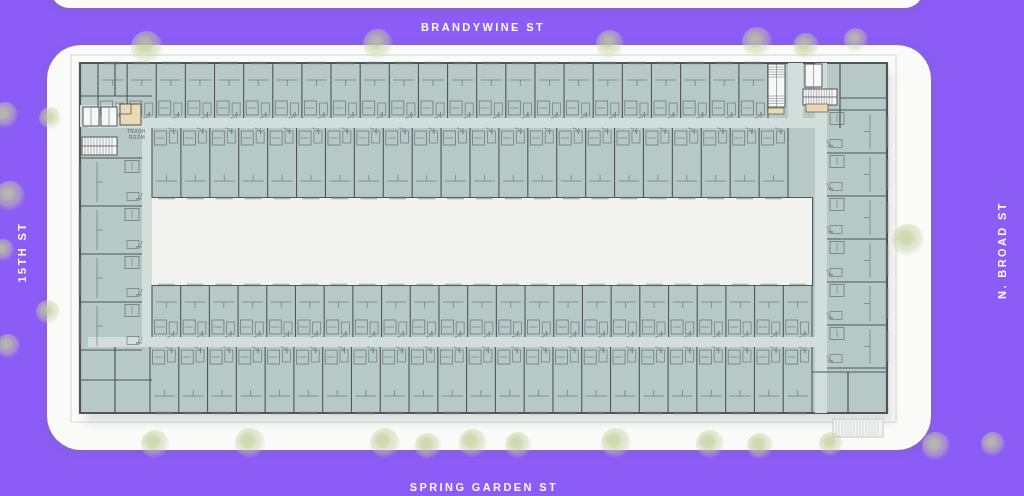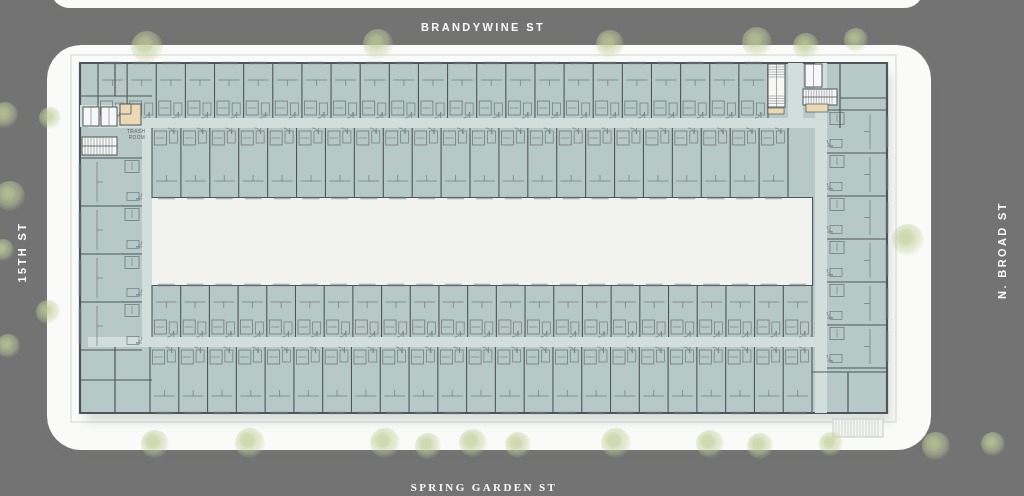--- a/index.html
+++ b/index.html
@@ -1,17 +1,17 @@
 <!DOCTYPE html>
 <html><head>
 <meta charset="utf-8">
 <style>
   html,body{margin:0;padding:0;background:#d6d8d6;}
   .scene{position:relative;width:1024px;height:496px;overflow:hidden;
-         background:#737373;font-family:"Liberation Sans",sans-serif;}
+         background:#8b5cf6;font-family:"Liberation Sans",sans-serif;}
   .pad{position:absolute;background:#fafaf8;box-shadow:0 1px 7px rgba(115,122,115,0.45);z-index:1;}
   .pad-north{left:50px;top:-24px;width:874px;height:32px;border-radius:0 0 20px 20px;}
   .pad-main{left:47px;top:45px;width:884px;height:405px;border-radius:34px;}
   #plan-svg{position:absolute;left:0;top:0;z-index:2;}
   #trees{position:absolute;left:0;top:0;width:1024px;height:496px;z-index:3;pointer-events:none;}
   .tree{position:absolute;border-radius:50%;
         background:radial-gradient(circle at 45% 42%, rgba(203,212,165,0.70) 0%,
                    rgba(199,209,158,0.45) 48%, rgba(199,209,158,0.12) 68%, rgba(199,209,158,0) 78%);}
   .tree::after{content:'';position:absolute;inset:16% 32% 32% 16%;border-radius:50%;
         background:rgba(186,199,143,0.33);filter:blur(1px);}
@@ -991,18 +991,18 @@
       <div class="tree" style="left: 601px; top: 428px; width: 30px; height: 30px;"></div>
       <div class="tree" style="left: 696px; top: 430px; width: 28px; height: 28px;"></div>
       <div class="tree" style="left: 747px; top: 433px; width: 26px; height: 26px;"></div>
       <div class="tree" style="left: 819px; top: 432px; width: 24px; height: 24px;"></div>
       <div class="tree" style="left: 922px; top: 432px; width: 28px; height: 28px;"></div>
       <div class="tree" style="left: 981px; top: 432px; width: 24px; height: 24px;"></div>
     </div>
 
   <div class="street-label" style="left:383px;top:21px;width:200px;">BRANDYWINE ST</div>
 
-  <div class="street-label" style="left:374px;top:481px;width:220px;font-family:Liberation Serif, serif;">SPRING GARDEN ST</div>
+  <div class="street-label" style="left:374px;top:481px;width:220px;">SPRING GARDEN ST</div>
 
   <div class="street-label vert" style="left:-38px;top:246px;">15TH ST</div>
 
   <div class="street-label vert" style="left:942px;top:244px;">N. BROAD ST</div>
 </div>
 
 </body></html>

